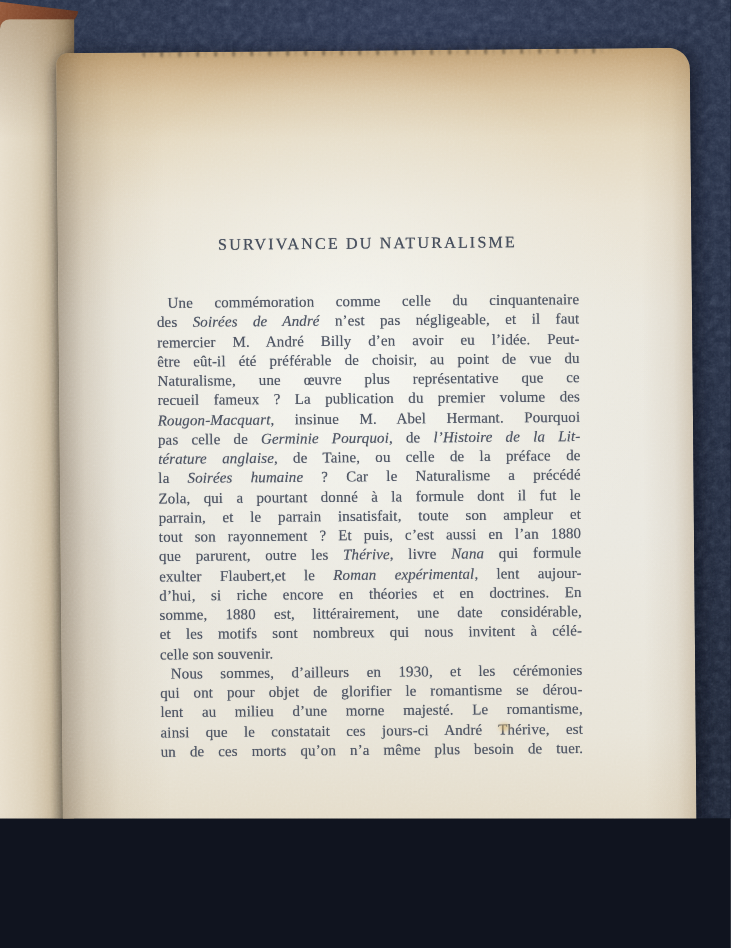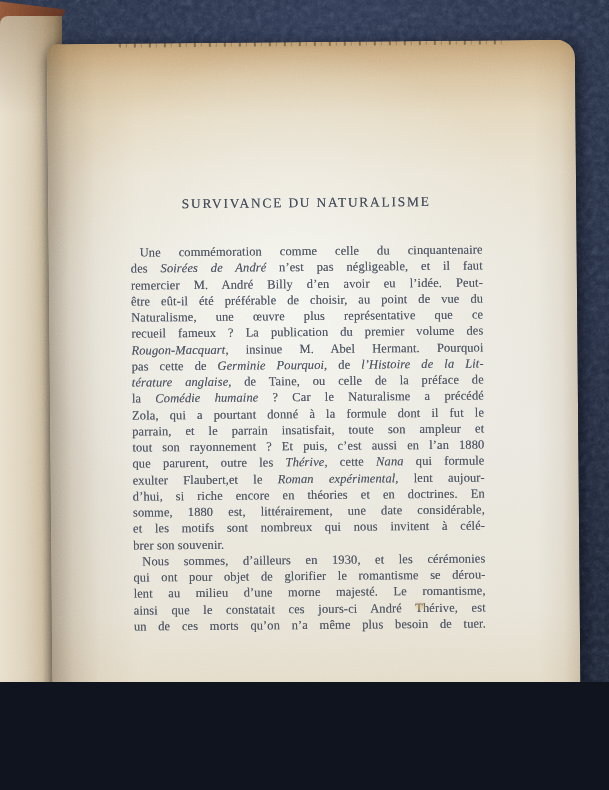--- a/index.html
+++ b/index.html
@@ -86,32 +86,32 @@
     <div class="title">SURVIVANCE DU NATURALISME</div>
     <div class="body-text">
         <div>
           <div class="line indent"><span>Une commémoration comme celle du cinquantenaire</span></div>
           <div class="line"><span>des </span><span class="it">Soirées de André</span><span> n’est pas négligeable, et il faut</span></div>
           <div class="line"><span>remercier M. André Billy d’en avoir eu l’idée. Peut-</span></div>
           <div class="line"><span>être eût-il été préférable de choisir, au point de vue du</span></div>
           <div class="line"><span>Naturalisme, une œuvre plus représentative que ce</span></div>
           <div class="line"><span>recueil fameux ? La publication du premier volume des</span></div>
           <div class="line"><span class="it">Rougon-Macquart</span><span>, insinue M. Abel Hermant. Pourquoi</span></div>
-          <div class="line"><span>pas cette de </span><span class="it">Germinie Pourquoi</span><span>, de </span><span class="it">l’Histoire de la Lit-</span></div>
+          <div class="line"><span>pas celle de </span><span class="it">Germinie Pourquoi</span><span>, de </span><span class="it">l’Histoire de la Lit-</span></div>
           <div class="line"><span class="it">térature anglaise</span><span>, de Taine, ou celle de la préface de</span></div>
-          <div class="line"><span>la </span><span class="it">Comédie humaine</span><span> ? Car le Naturalisme a précédé</span></div>
+          <div class="line"><span>la </span><span class="it">Soirées humaine</span><span> ? Car le Naturalisme a précédé</span></div>
           <div class="line"><span>Zola, qui a pourtant donné à la formule dont il fut le</span></div>
           <div class="line"><span>parrain, et le parrain insatisfait, toute son ampleur et</span></div>
           <div class="line"><span>tout son rayonnement ? Et puis, c’est aussi en l’an 1880</span></div>
-          <div class="line"><span>que parurent, outre les </span><span class="it">Thérive</span><span>, cette </span><span class="it">Nana</span><span> qui formule</span></div>
+          <div class="line"><span>que parurent, outre les </span><span class="it">Thérive</span><span>, livre </span><span class="it">Nana</span><span> qui formule</span></div>
           <div class="line"><span>exulter Flaubert,et le </span><span class="it">Roman expérimental</span><span>, lent aujour-</span></div>
           <div class="line"><span>d’hui, si riche encore en théories et en doctrines. En</span></div>
           <div class="line"><span>somme, 1880 est, littérairement, une date considérable,</span></div>
           <div class="line"><span>et les motifs sont nombreux qui nous invitent à célé-</span></div>
-          <div class="line no-just"><span>brer son souvenir.</span></div>
+          <div class="line no-just"><span>celle son souvenir.</span></div>
         </div>
         <div>
           <div class="line indent"><span>Nous sommes, d’ailleurs en 1930, et les cérémonies</span></div>
           <div class="line"><span>qui ont pour objet de glorifier le romantisme se dérou-</span></div>
           <div class="line"><span>lent au milieu d’une morne majesté. Le romantisme,</span></div>
           <div class="line"><span>ainsi que le constatait ces jours-ci André Thérive, est</span></div>
           <div class="line"><span>un de ces morts qu’on n’a même plus besoin de tuer.</span></div>
         </div>
       </div>
     <div class="stain stain-1"></div>

